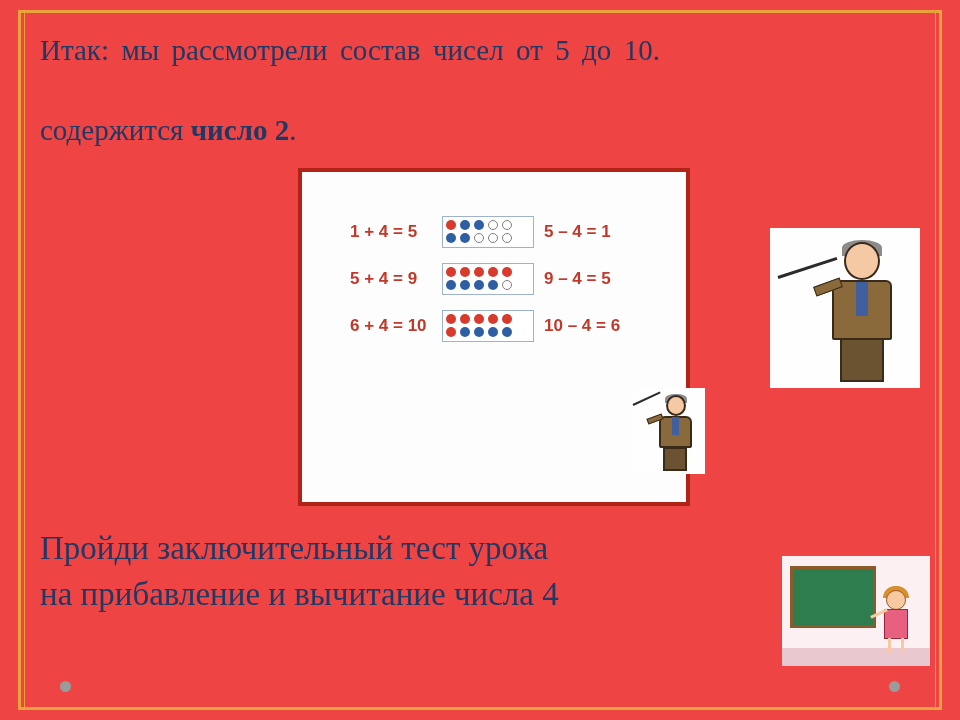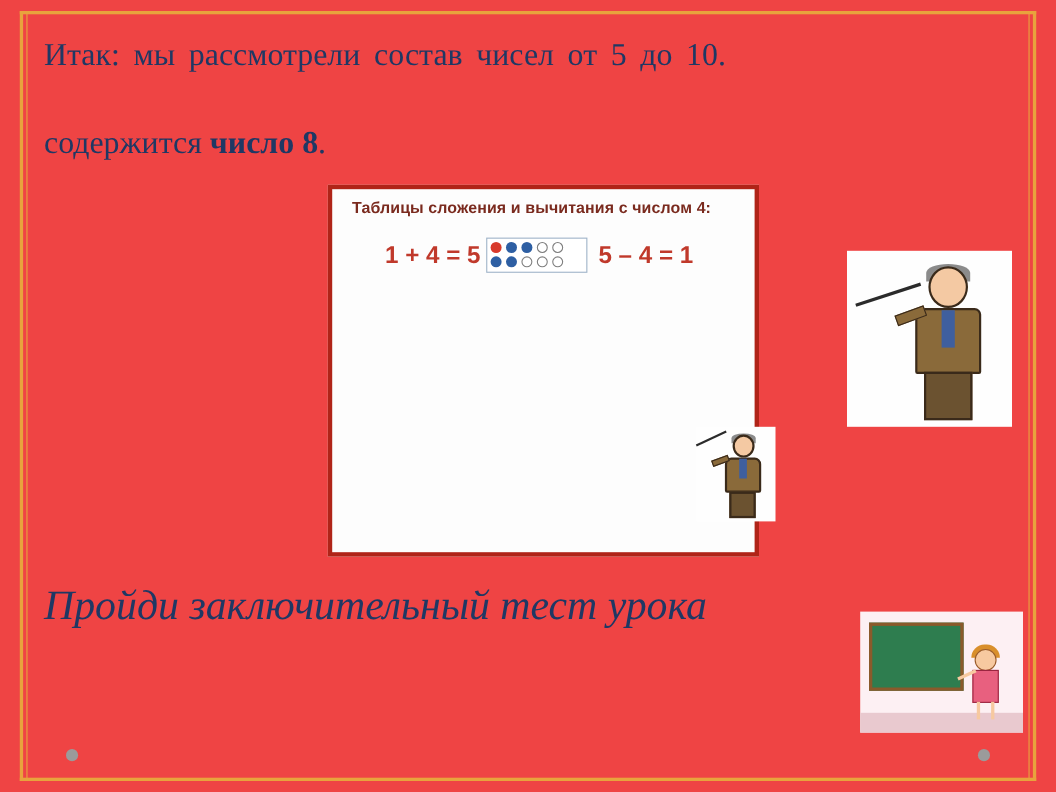--- a/index.html
+++ b/index.html
@@ -147,21 +147,21 @@
   }
   .trow {
     display: flex;
     align-items: center;
     height: 47px;
     padding-left: 48px;
     box-sizing: border-box;
   }
   .expr {
     font-family: "Liberation Sans", sans-serif;
-    font-size: 22px;
+    font-size: 17px;
     font-weight: bold;
     color: #c0392b;
     width: 92px;
     white-space: nowrap;
   }
   .expr.right {
     width: 100px;
     padding-left: 10px;
   }
   .dots-box {
@@ -208,24 +208,23 @@
     height: 86px;
     background: #fefefe;
   }
 
   
   .closing {
     position: absolute;
     left: 40px;
     top: 525px;
     width: 700px;
-    font-size: 38px;
+    font-size: 33px;
     line-height: 1.4;
     color: #1f3864;
-    font-style: italic;
   }
   .closing .cline { display: block; }
 
   
   .board-pic {
     position: absolute;
     left: 782px;
     top: 556px;
     width: 148px;
     height: 110px;
@@ -350,25 +349,24 @@
   <div class="border-left2"></div>
   <div class="border-right"></div>
   <div class="border-right2"></div>
   <div class="border-top"></div>
   <div class="border-bottom"></div>
   <div class="dot-left"></div>
   <div class="dot-right"></div>
 
   <div class="intro">
     <span class="line">Итак: мы рассмотрели состав чисел от 5 до 10.</span>
-    <span class="line last"><span>содержится </span><span class="bold">число 8</span><span>.</span></span>
+    <span class="line last"><span>содержится </span><span class="bold">число 2</span><span>.</span></span>
   </div>
 
   <div class="table-card">
-    <div class="table-title">Таблицы сложения и вычитания с числом 4:</div>
     <div class="table-rows">
 
       <div class="trow">
         <div class="expr">1 + 4 = 5</div>
         <div class="dots-box">
           <div class="dot-row">
             <span class="pip red"></span>
             <span class="pip blue"></span>
             <span class="pip blue"></span>
             <span class="pip empty"></span>
@@ -381,21 +379,61 @@
             <span class="pip empty"></span>
             <span class="pip empty"></span>
           </div>
         </div>
         <div class="expr right">5 – 4 = 1</div>
       </div>
 
 
 
 
-
+      <div class="trow">
+        <div class="expr">5 + 4 = 9</div>
+        <div class="dots-box">
+          <div class="dot-row">
+            <span class="pip red"></span>
+            <span class="pip red"></span>
+            <span class="pip red"></span>
+            <span class="pip red"></span>
+            <span class="pip red"></span>
+          </div>
+          <div class="dot-row">
+            <span class="pip blue"></span>
+            <span class="pip blue"></span>
+            <span class="pip blue"></span>
+            <span class="pip blue"></span>
+            <span class="pip empty"></span>
+          </div>
+        </div>
+        <div class="expr right">9 – 4 = 5</div>
+      </div>
+
+      <div class="trow">
+        <div class="expr">6 + 4 = 10</div>
+        <div class="dots-box">
+          <div class="dot-row">
+            <span class="pip red"></span>
+            <span class="pip red"></span>
+            <span class="pip red"></span>
+            <span class="pip red"></span>
+            <span class="pip red"></span>
+          </div>
+          <div class="dot-row">
+            <span class="pip red"></span>
+            <span class="pip blue"></span>
+            <span class="pip blue"></span>
+            <span class="pip blue"></span>
+            <span class="pip blue"></span>
+          </div>
+        </div>
+        <div class="expr right">10 – 4 = 6</div>
+      </div>
 
     </div>
   </div>
 
   <div class="teacher-big">
     <div class="t-pointer" style="left:8px; top:48px; width:62px; height:3px; transform: rotate(-18deg);"></div>
     <div class="t-hair" style="left:72px; top:12px; width:40px; height:16px;"></div>
     <div class="t-head" style="left:74px; top:14px; width:36px; height:38px;"></div>
     <div class="t-body" style="left:62px; top:52px; width:60px; height:60px;"></div>
     <div class="t-tie" style="left:86px; top:54px; width:12px; height:34px;"></div>
@@ -408,20 +446,21 @@
     <div class="t-hair" style="left:32px; top:6px; width:22px; height:9px;"></div>
     <div class="t-head" style="left:33px; top:7px; width:20px; height:21px;"></div>
     <div class="t-body" style="left:26px; top:28px; width:33px; height:32px;"></div>
     <div class="t-tie" style="left:39px; top:29px; width:7px; height:18px;"></div>
     <div class="t-arm" style="left:14px; top:28px; width:16px; height:6px; transform: rotate(-20deg);"></div>
     <div class="t-legs" style="left:30px; top:59px; width:24px; height:24px;"></div>
   </div>
 
   <div class="closing">
     <span class="cline">Пройди заключительный тест урока</span>
+    <span class="cline">на прибавление и вычитание числа 4</span>
   </div>
 
   <div class="board-pic">
     <div class="board-floor"></div>
     <div class="chalkboard"></div>
     <div class="girl-hair"></div>
     <div class="girl-head"></div>
     <div class="girl-body"></div>
     <div class="girl-arm"></div>
     <div class="girl-legs"></div>

